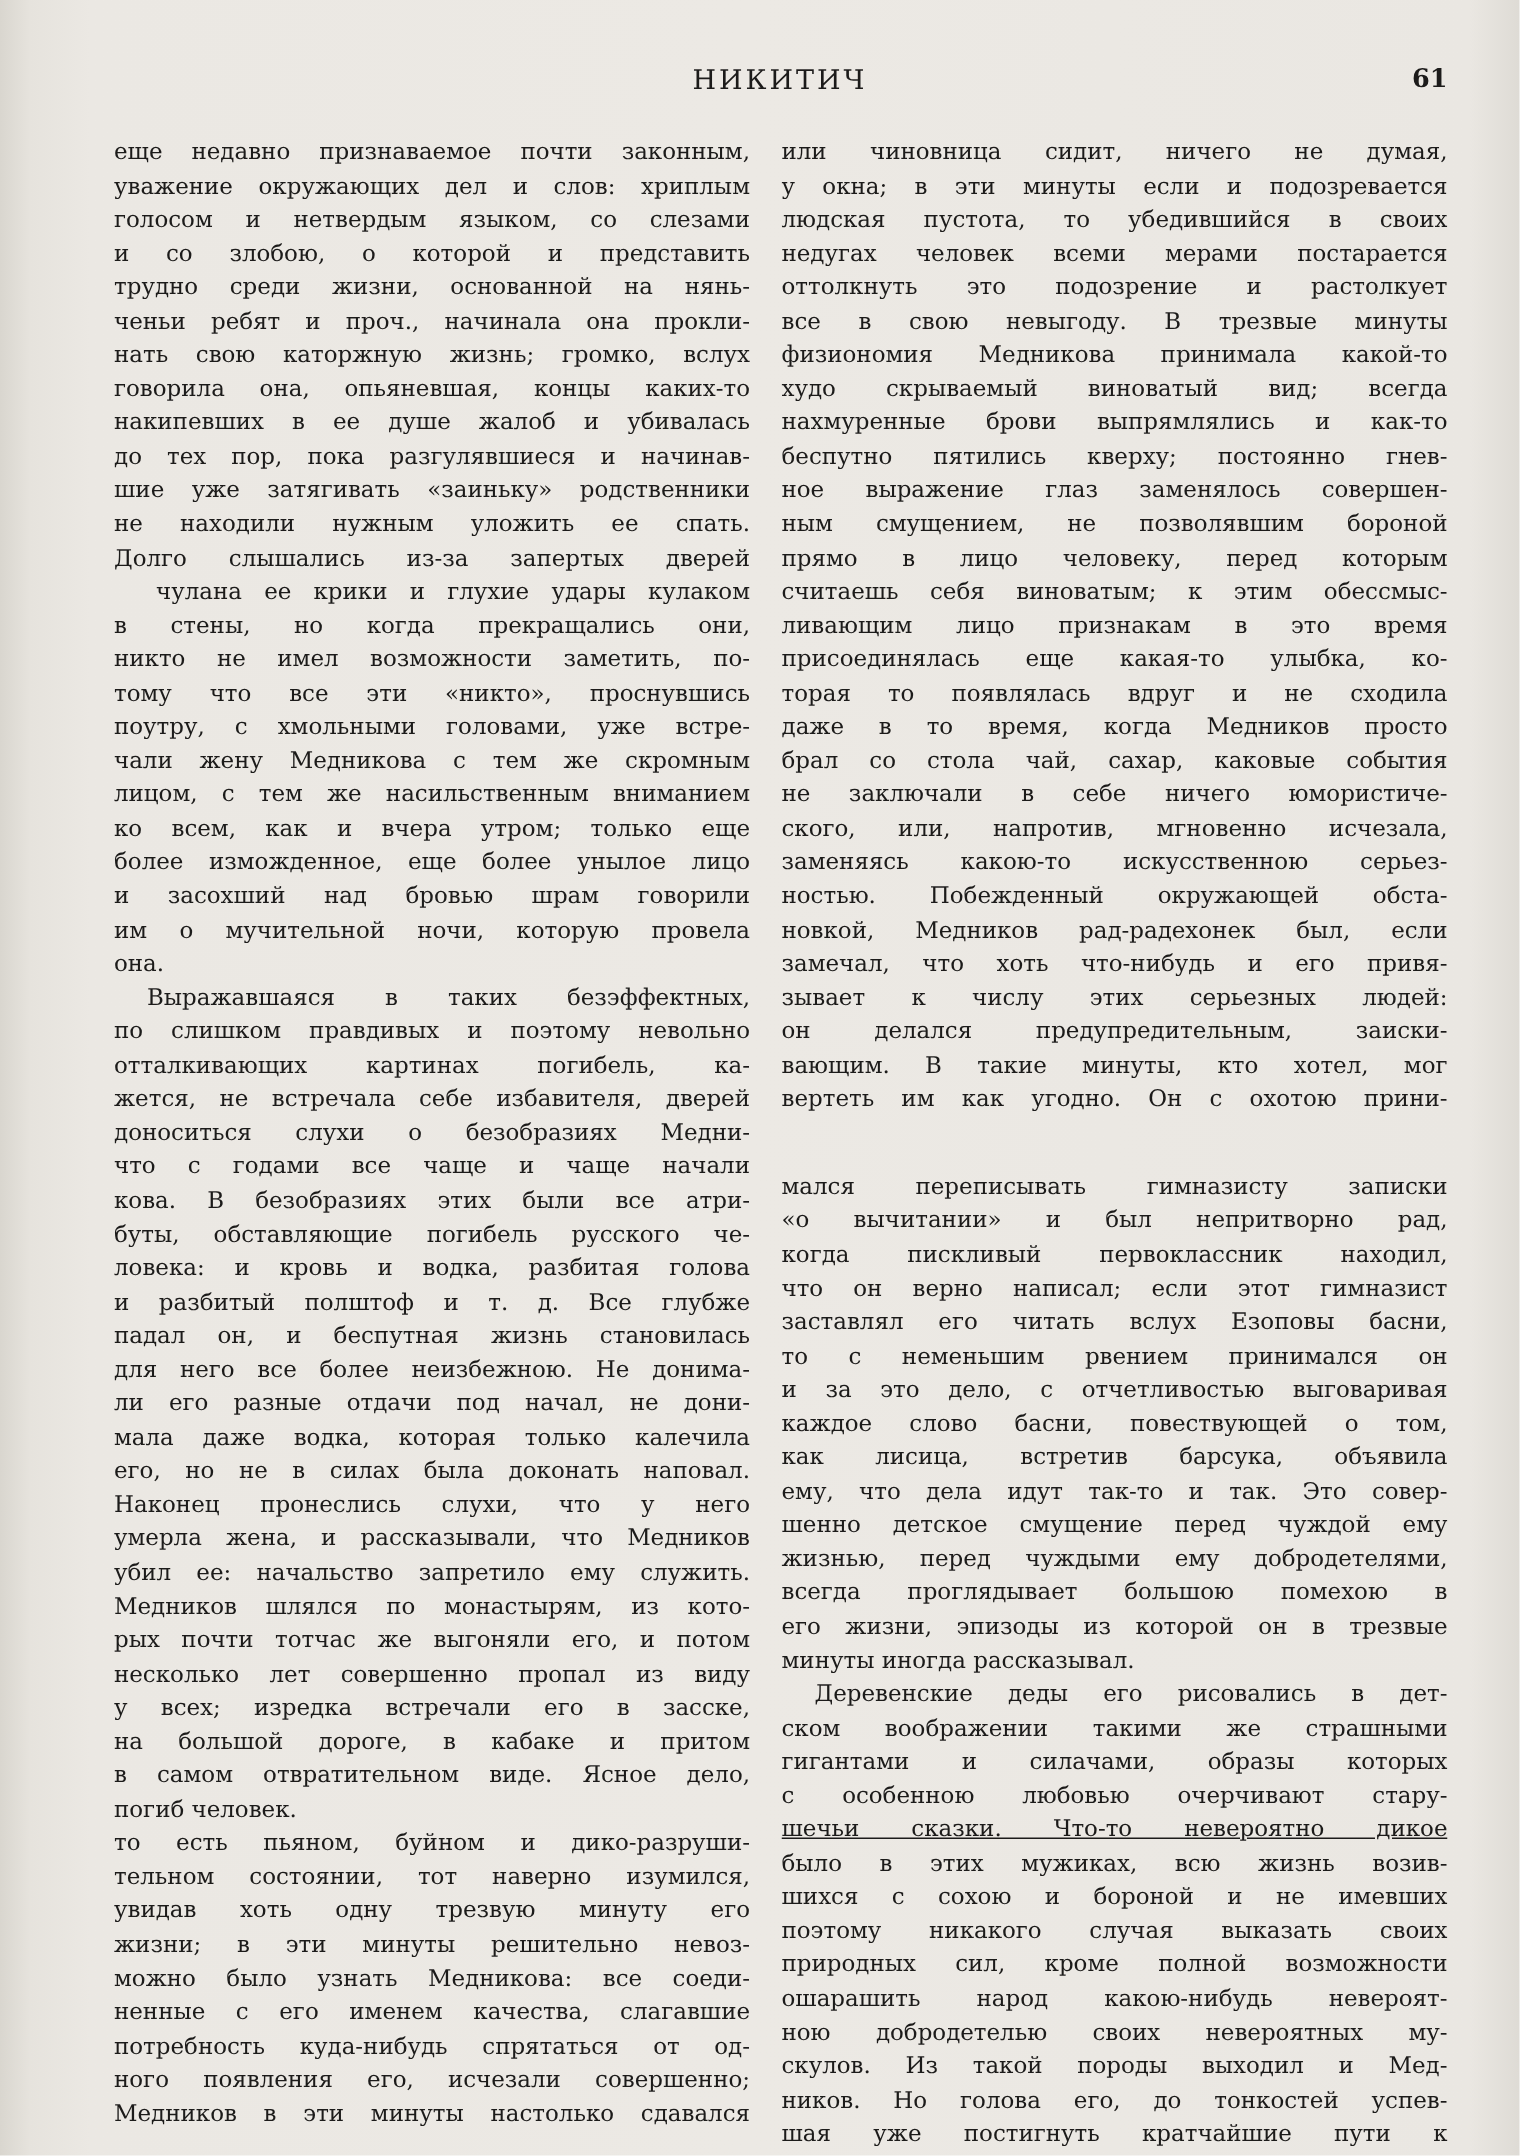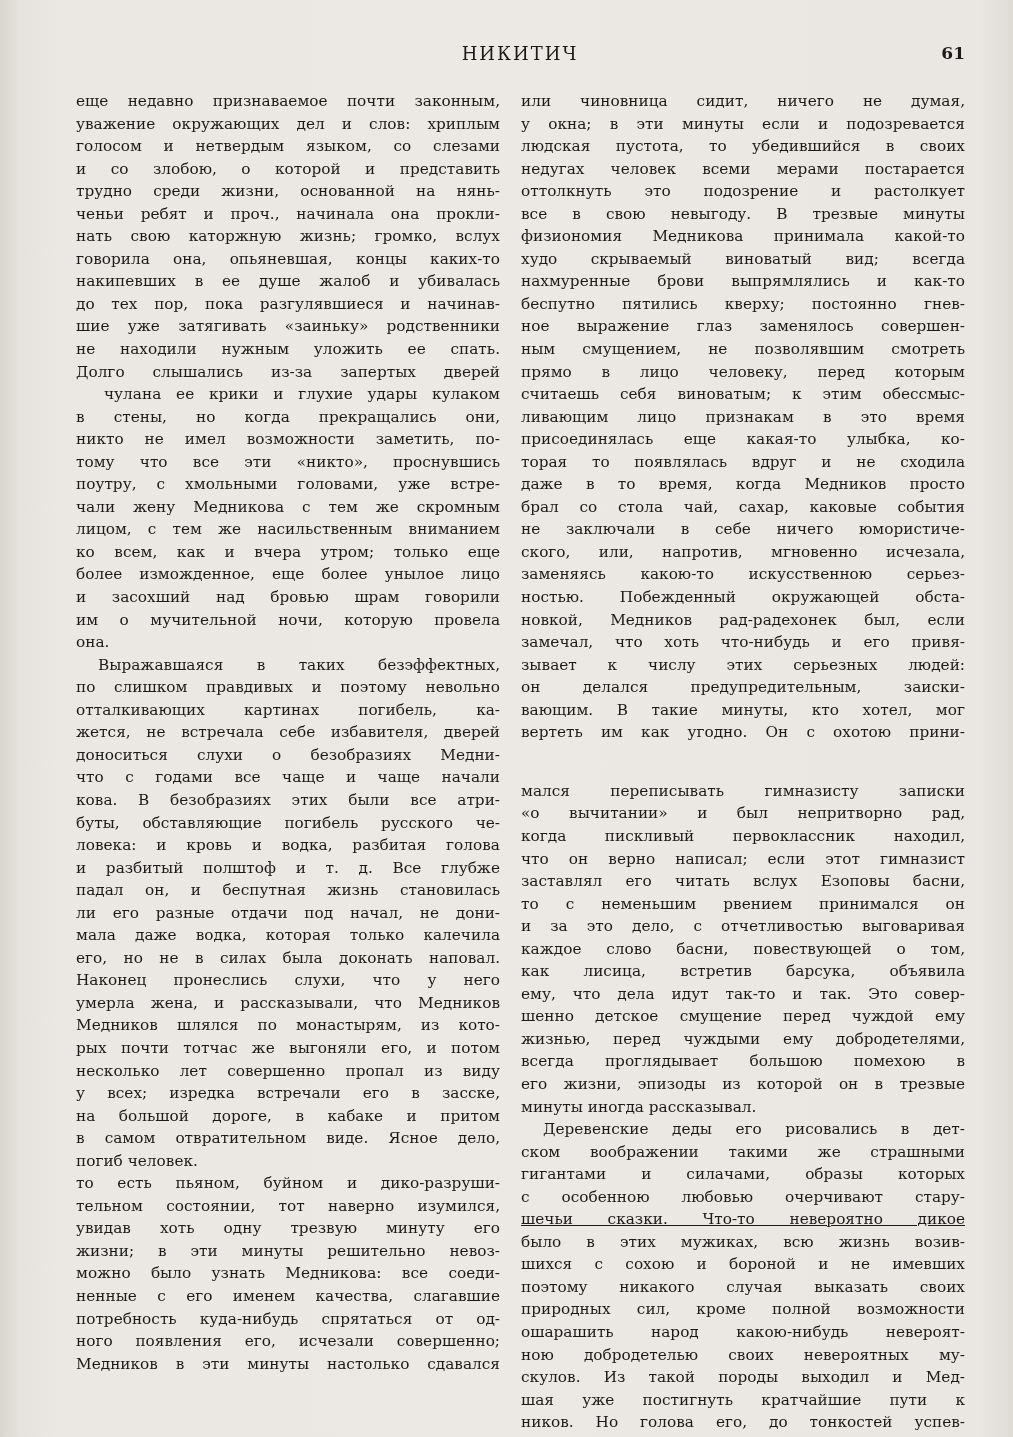--- a/index.html
+++ b/index.html
@@ -75,25 +75,27 @@
       <span class="line" style="display: block;">по слишком правдивых и поэтому невольно</span>
       <span class="line" style="display: block;">отталкивающих картинах погибель, ка-</span>
       <span class="line" style="display: block;">жется, не встречала себе избавителя, дверей</span>
       <span class="line" style="display: block;">доноситься слухи о безобразиях Медни-</span>
       <span class="line" style="display: block;">что с годами все чаще и чаще начали</span>
       <span class="line" style="display: block;">кова. В безобразиях этих были все атри-</span>
       <span class="line" style="display: block;">буты, обставляющие погибель русского че-</span>
       <span class="line" style="display: block;">ловека: и кровь и водка, разбитая голова</span>
       <span class="line" style="display: block;">и разбитый полштоф и т. д. Все глубже</span>
       <span class="line" style="display: block;">падал он, и беспутная жизнь становилась</span>
+      <span class="line" style="display: block;">для него все более неизбежною. Не донима-</span>
       <span class="line" style="display: block;">ли его разные отдачи под начал, не дони-</span>
       <span class="line" style="display: block;">мала даже водка, которая только калечила</span>
       <span class="line" style="display: block;">его, но не в силах была доконать наповал.</span>
       <span class="line" style="display: block;">Наконец пронеслись слухи, что у него</span>
       <span class="line" style="display: block;">умерла жена, и рассказывали, что Медников</span>
+      <span class="line" style="display: block;">убил ее: начальство запретило ему служить.</span>
       <span class="line" style="display: block;">Медников шлялся по монастырям, из кото-</span>
       <span class="line" style="display: block;">рых почти тотчас же выгоняли его, и потом</span>
       <span class="line" style="display: block;">несколько лет совершенно пропал из виду</span>
       <span class="line" style="display: block;">у всех; изредка встречали его в засске,</span>
       <span class="line" style="display: block;">на большой дороге, в кабаке и притом</span>
       <span class="line" style="display: block;">в самом отвратительном виде. Ясное дело,</span>
       <span class="line last" style="display: block;">погиб человек.</span>
       <span class="line" style="display: block;">то есть пьяном, буйном и дико-разруши-</span>
       <span class="line" style="display: block;">тельном состоянии, тот наверно изумился,</span>
       <span class="line" style="display: block;">увидав хоть одну трезвую минуту его</span>
@@ -109,21 +111,21 @@
       <span class="line" style="display: block;">у окна; в эти минуты если и подозревается</span>
       <span class="line" style="display: block;">людская пустота, то убедившийся в своих</span>
       <span class="line" style="display: block;">недугах человек всеми мерами постарается</span>
       <span class="line" style="display: block;">оттолкнуть это подозрение и растолкует</span>
       <span class="line" style="display: block;">все в свою невыгоду. В трезвые минуты</span>
       <span class="line" style="display: block;">физиономия Медникова принимала какой-то</span>
       <span class="line" style="display: block;">худо скрываемый виноватый вид; всегда</span>
       <span class="line" style="display: block;">нахмуренные брови выпрямлялись и как-то</span>
       <span class="line" style="display: block;">беспутно пятились кверху; постоянно гнев-</span>
       <span class="line" style="display: block;">ное выражение глаз заменялось совершен-</span>
-      <span class="line" style="display: block;">ным смущением, не позволявшим смотреть</span>
+      <span class="line" style="display: block;">ным смущением, не позволявшим бороной</span>
       <span class="line" style="display: block;">прямо в лицо человеку, перед которым</span>
       <span class="line" style="display: block;">считаешь себя виноватым; к этим обессмыс-</span>
       <span class="line" style="display: block;">ливающим лицо признакам в это время</span>
       <span class="line" style="display: block;">присоединялась еще какая-то улыбка, ко-</span>
       <span class="line" style="display: block;">торая то появлялась вдруг и не сходила</span>
       <span class="line" style="display: block;">даже в то время, когда Медников просто</span>
       <span class="line" style="display: block;">брал со стола чай, сахар, каковые события</span>
       <span class="line" style="display: block;">не заключали в себе ничего юмористиче-</span>
       <span class="line" style="display: block;">ского, или, напротив, мгновенно исчезала,</span>
       <span class="line" style="display: block;">заменяясь какою-то искусственною серьез-</span>
@@ -154,18 +156,18 @@
       <span class="line" style="display: block;">гигантами и силачами, образы которых</span>
       <span class="line" style="display: block;">с особенною любовью очерчивают стару-</span>
       <span class="line" style="display: block; text-decoration: underline;">шечьи сказки. Что-то невероятно дикое</span>
       <span class="line" style="display: block;">было в этих мужиках, всю жизнь возив-</span>
       <span class="line" style="display: block;">шихся с сохою и бороной и не имевших</span>
       <span class="line" style="display: block;">поэтому никакого случая выказать своих</span>
       <span class="line" style="display: block;">природных сил, кроме полной возможности</span>
       <span class="line" style="display: block;">ошарашить народ какою-нибудь невероят-</span>
       <span class="line" style="display: block;">ною добродетелью своих невероятных му-</span>
       <span class="line" style="display: block;">скулов. Из такой породы выходил и Мед-</span>
+      <span class="line" style="display: block;">ников. Но голова его, до тонкостей успев-</span>
       <span class="line" style="display: block;">шая уже постигнуть кратчайшие пути к</span>
-      <span class="line" style="display: block;">ников. Но голова его, до тонкостей успев-</span>
       <span class="line" style="display: block;">разрушению галчиных гнезд на колокольне,</span>
       <span class="line" style="display: block;">имела возможность не остановиться на</span>
     </div>
 </div>
 
 </body></html>

